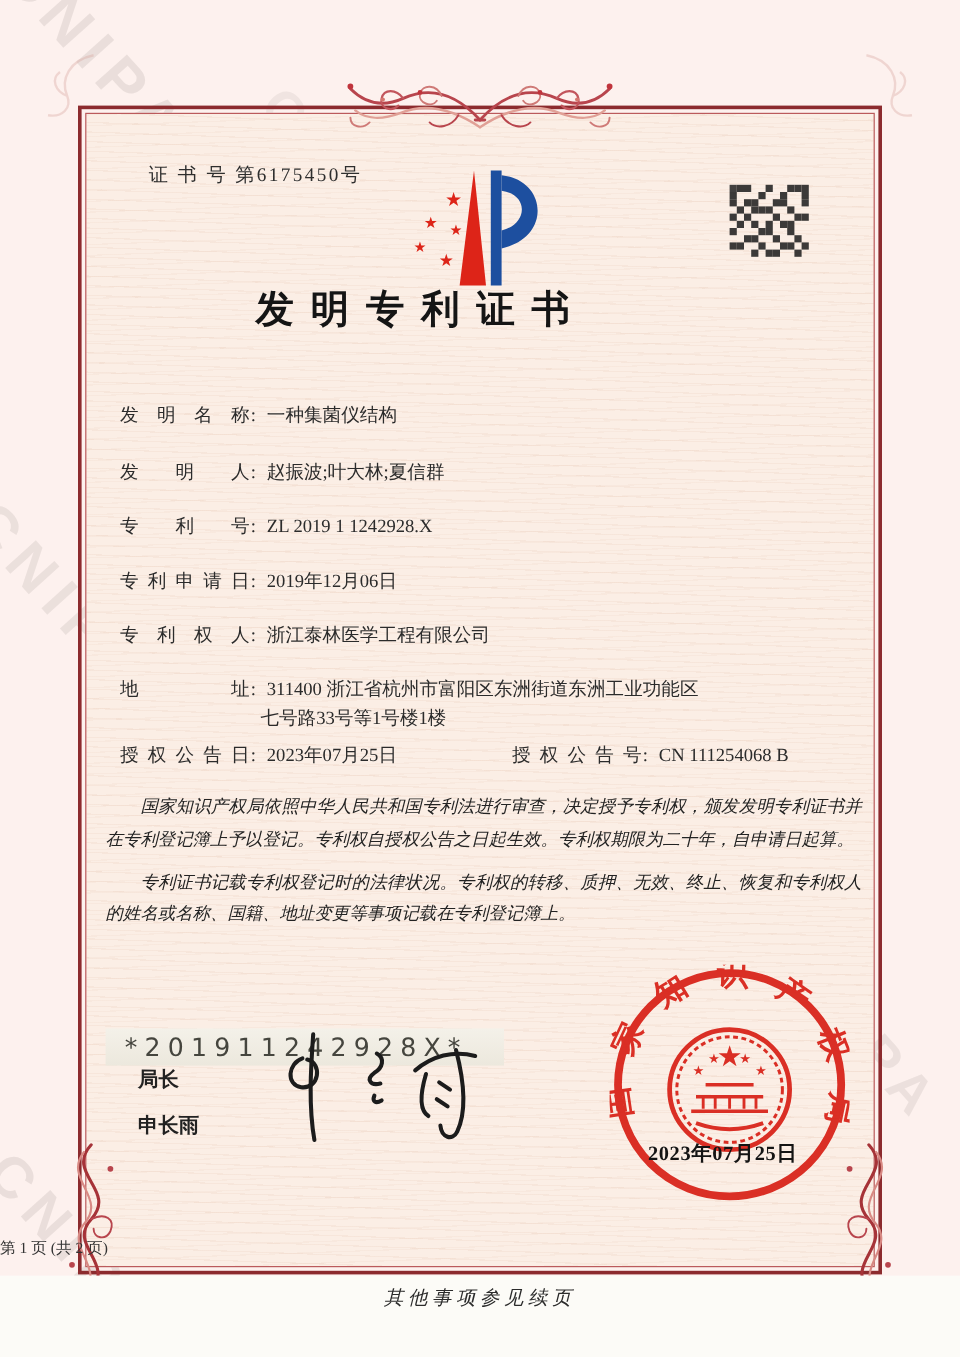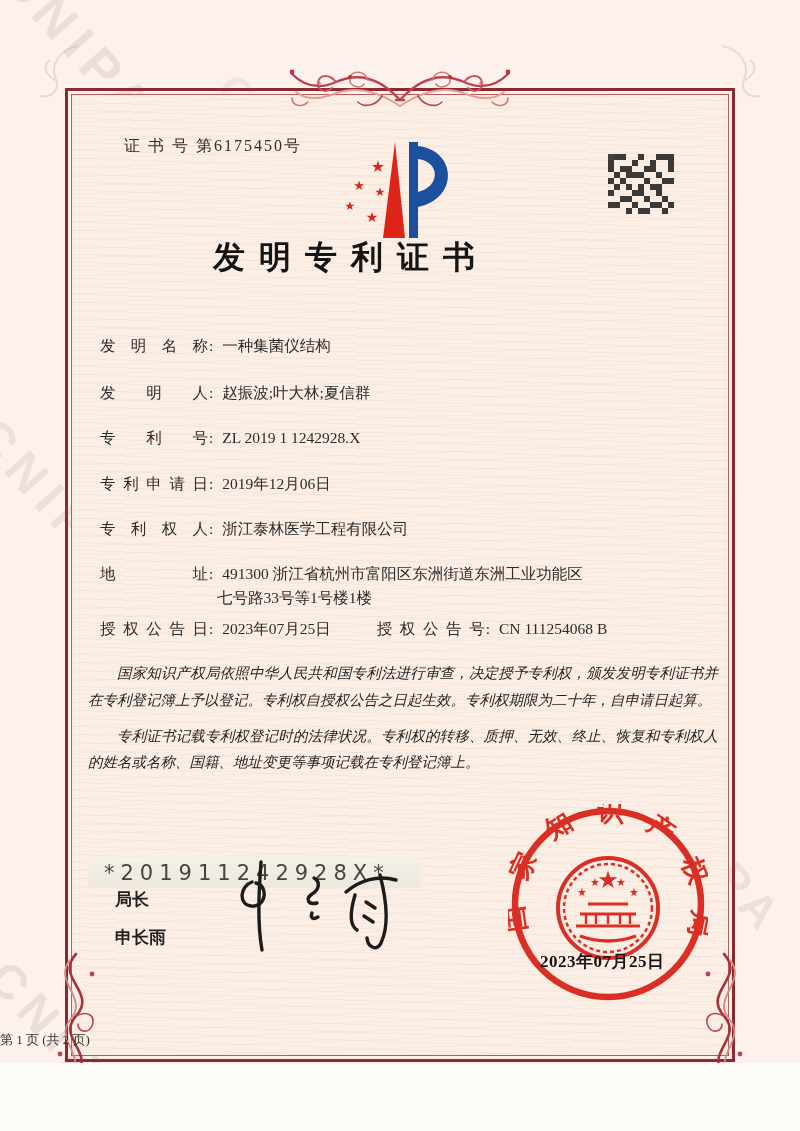--- a/index.html
+++ b/index.html
@@ -41,21 +41,21 @@
   .title { position:absolute; left:0; top:236px; width:688px; text-align:center;
            font-size:32px; font-weight:bold; color:#151515; letter-spacing:14px; text-indent:14px; }
 
   
   .fields { position:absolute; left:100px; top:0; width:620px; font-size:15.5px; color:#2b2b2b; }
   .frow { position:absolute; left:0; white-space:nowrap; }
   .flabel { display:inline-block; width:108px; text-align:justify; text-align-last:justify; }
   .fcolon { margin-left:1px; }
   .fvalue { margin-left:9px; }
   .fvalue2 { position:absolute; left:117px; top:24px; white-space:nowrap; }
-  .flabel2 { display:inline-block; width:108px; text-align:justify; text-align-last:justify; margin-left:42px; }
+  .flabel2 { display:inline-block; width:108px; text-align:justify; text-align-last:justify; margin-left:92px; }
 
   
   .body-text { position:absolute; left:88px; top:660px; width:630px; font-size:14.5px;
                line-height:1.85; color:#232323; text-align:justify; }
   .body-text p { text-indent:2em; margin-bottom:9px; font-style:italic; }
 
   
   .barcode-strip { position:absolute; left:88px; top:857px; width:332px; height:31px;
                    background:linear-gradient(#f4f1e9, #ece8dd); display:flex; align-items:center; }
   .barcode-text { font-family:"DejaVu Sans","Liberation Sans",sans-serif; font-size:21px;
@@ -164,21 +164,21 @@
     <div class="frow" style="top:428px;">
       <span class="flabel">专利号</span><span class="fcolon">:</span><span class="fvalue">ZL 2019 1 1242928.X</span>
     </div>
     <div class="frow" style="top:474px;">
       <span class="flabel">专利申请日</span><span class="fcolon">:</span><span class="fvalue">2019年12月06日</span>
     </div>
     <div class="frow" style="top:519px;">
       <span class="flabel">专利权人</span><span class="fcolon">:</span><span class="fvalue">浙江泰林医学工程有限公司</span>
     </div>
     <div class="frow" style="top:564px;">
-      <span class="flabel">地址</span><span class="fcolon">:</span><span class="fvalue">491300 浙江省杭州市富阳区东洲街道东洲工业功能区</span>
+      <span class="flabel">地址</span><span class="fcolon">:</span><span class="fvalue">311400 浙江省杭州市富阳区东洲街道东洲工业功能区</span>
       <span class="fvalue2">七号路33号等1号楼1楼</span>
     </div>
     <div class="frow" style="top:619px;">
       <span class="flabel">授权公告日</span><span class="fcolon">:</span><span class="fvalue">2023年07月25日</span>
       <span class="flabel2">授权公告号</span><span class="fcolon">:</span><span class="fvalue">CN 111254068 B</span>
     </div>
   </div>
 
   <div class="body-text">
     <p>国家知识产权局依照中华人民共和国专利法进行审查，决定授予专利权，颁发发明专利证书并在专利登记簿上予以登记。专利权自授权公告之日起生效。专利权期限为二十年，自申请日起算。</p>
@@ -228,14 +228,15 @@
       <path d="M72,110 L128,110" stroke-width="3"></path>
       <path d="M78,110 L78,120 M88,110 L88,120 M100,110 L100,120 M112,110 L112,120 M122,110 L122,120" stroke-width="2.4"></path>
       <path d="M68,122 L132,122" stroke-width="3"></path>
       <path d="M72,132 Q100,142 128,132" stroke-width="3.4"></path>
     </g>
   </svg>
   <div class="seal-date">2023年07月25日</div>
 
   <div class="page-no">第 1 页 (共 2 页)</div>
   <div class="bottom-strip"></div>
+  <div class="continuation">其他事项参见续页</div>
 
 </div>
 
 </body></html>

